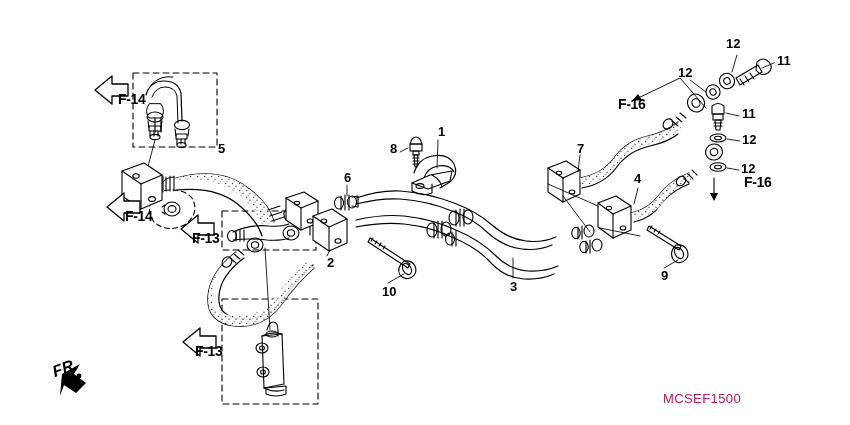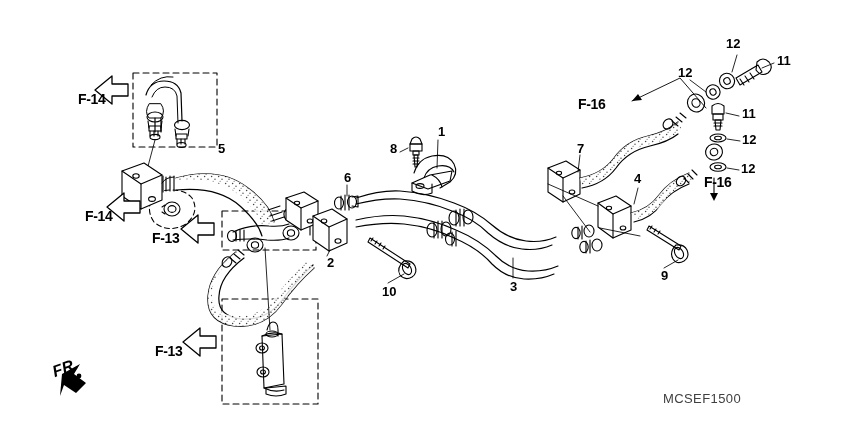--- a/index.html
+++ b/index.html
@@ -31,30 +31,31 @@
   }
   .callout-num {
     font-size: 13px;
     font-weight: bold;
     letter-spacing: 0px;
   }
   .ref-label {
     font-size: 14px;
     font-weight: bold;
     letter-spacing: -0.3px;
+    margin-left: 40px;
   }
   .fr-label {
     font-size: 16px;
     font-weight: bold;
     font-style: italic;
   }
   .partcode {
     font-size: 13px;
     letter-spacing: 0.4px;
-    color: #404040;
+    color: #be185d;
   }
 </style>
 </head>
 <body>
 
 <div id="diagram-root">
 
   <svg id="schematic" viewBox="0 0 850 425">
     <defs>
       <pattern id="stipple" width="7" height="7" patternUnits="userSpaceOnUse">

